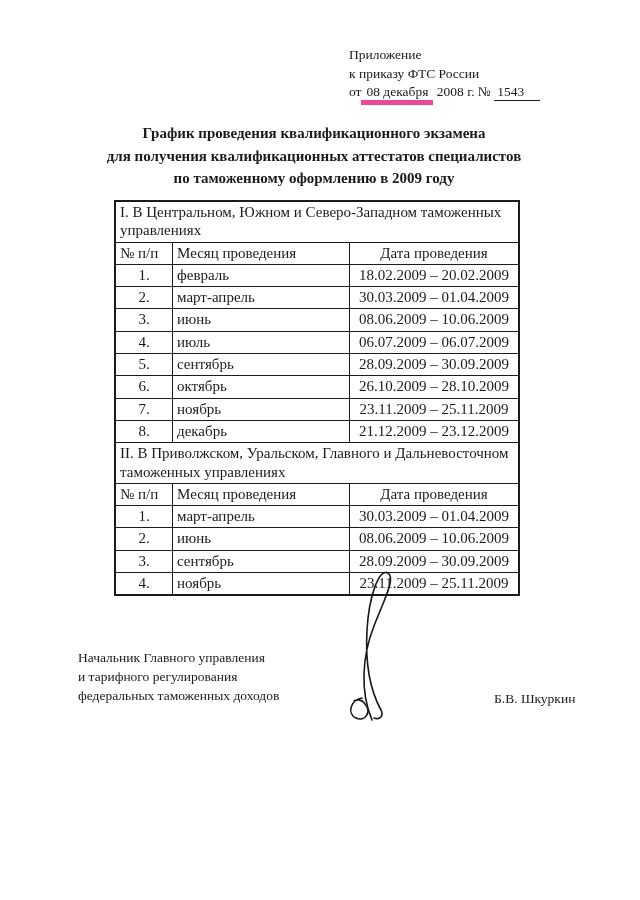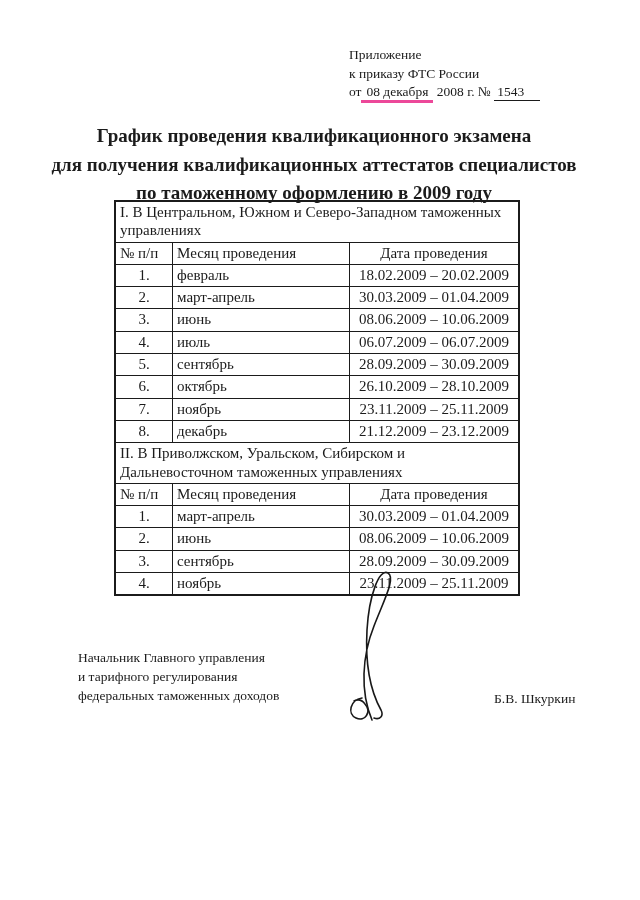--- a/index.html
+++ b/index.html
@@ -11,32 +11,32 @@
     font-family:"Liberation Serif","DejaVu Serif",serif;
     color:#1b1b1b;
     overflow:hidden;
   }
   .doc-header{
     position:absolute;left:349px;top:46px;
     font-size:13.5px;line-height:1.38;
     white-space:nowrap;
   }
   .doc-header .u{
-    border-bottom:3px solid #ec4899;
+    border-bottom:5px solid #ec4899;
     padding:0 5px 1px 5px;
   }
   .doc-header .u-num{
     border-bottom:1px solid #1b1b1b;
     padding:0 16px 1px 3px;
   }
   .doc-title{
     position:absolute;top:122px;left:48px;right:60px;
     text-align:center;
     font-weight:bold;
-    font-size:19px;line-height:1.5;
+    font-size:15px;line-height:1.5;
   }
   table.sched{
     position:absolute;top:200px;left:114px;
     width:406px;
     border-collapse:collapse;
     font-size:15px;
   }
   table.sched td,table.sched th{
     border:1px solid #1b1b1b;
     padding:1px 4px 2px 4px;
@@ -125,21 +125,21 @@
         <td class="c-month">ноябрь</td>
         <td class="c-dates">23.11.2009 – 25.11.2009</td>
       </tr>
       <tr>
         <td class="c-num">8.</td>
         <td class="c-month">декабрь</td>
         <td class="c-dates">21.12.2009 – 23.12.2009</td>
       </tr>
 
       <tr>
-        <td class="section" colspan="3">II. В Приволжском, Уральском, Сибирском и Дальневосточном таможенных управлениях</td>
+        <td class="section" colspan="3">II. В Приволжском, Уральском, Главного и Дальневосточном таможенных управлениях</td>
       </tr>
       <tr>
         <th class="h-num">№ п/п</th>
         <th class="h-month">Месяц проведения</th>
         <th class="h-dates">Дата проведения</th>
       </tr>
       <tr>
         <td class="c-num">1.</td>
         <td class="c-month">март-апрель</td>
         <td class="c-dates">30.03.2009 – 01.04.2009</td>

